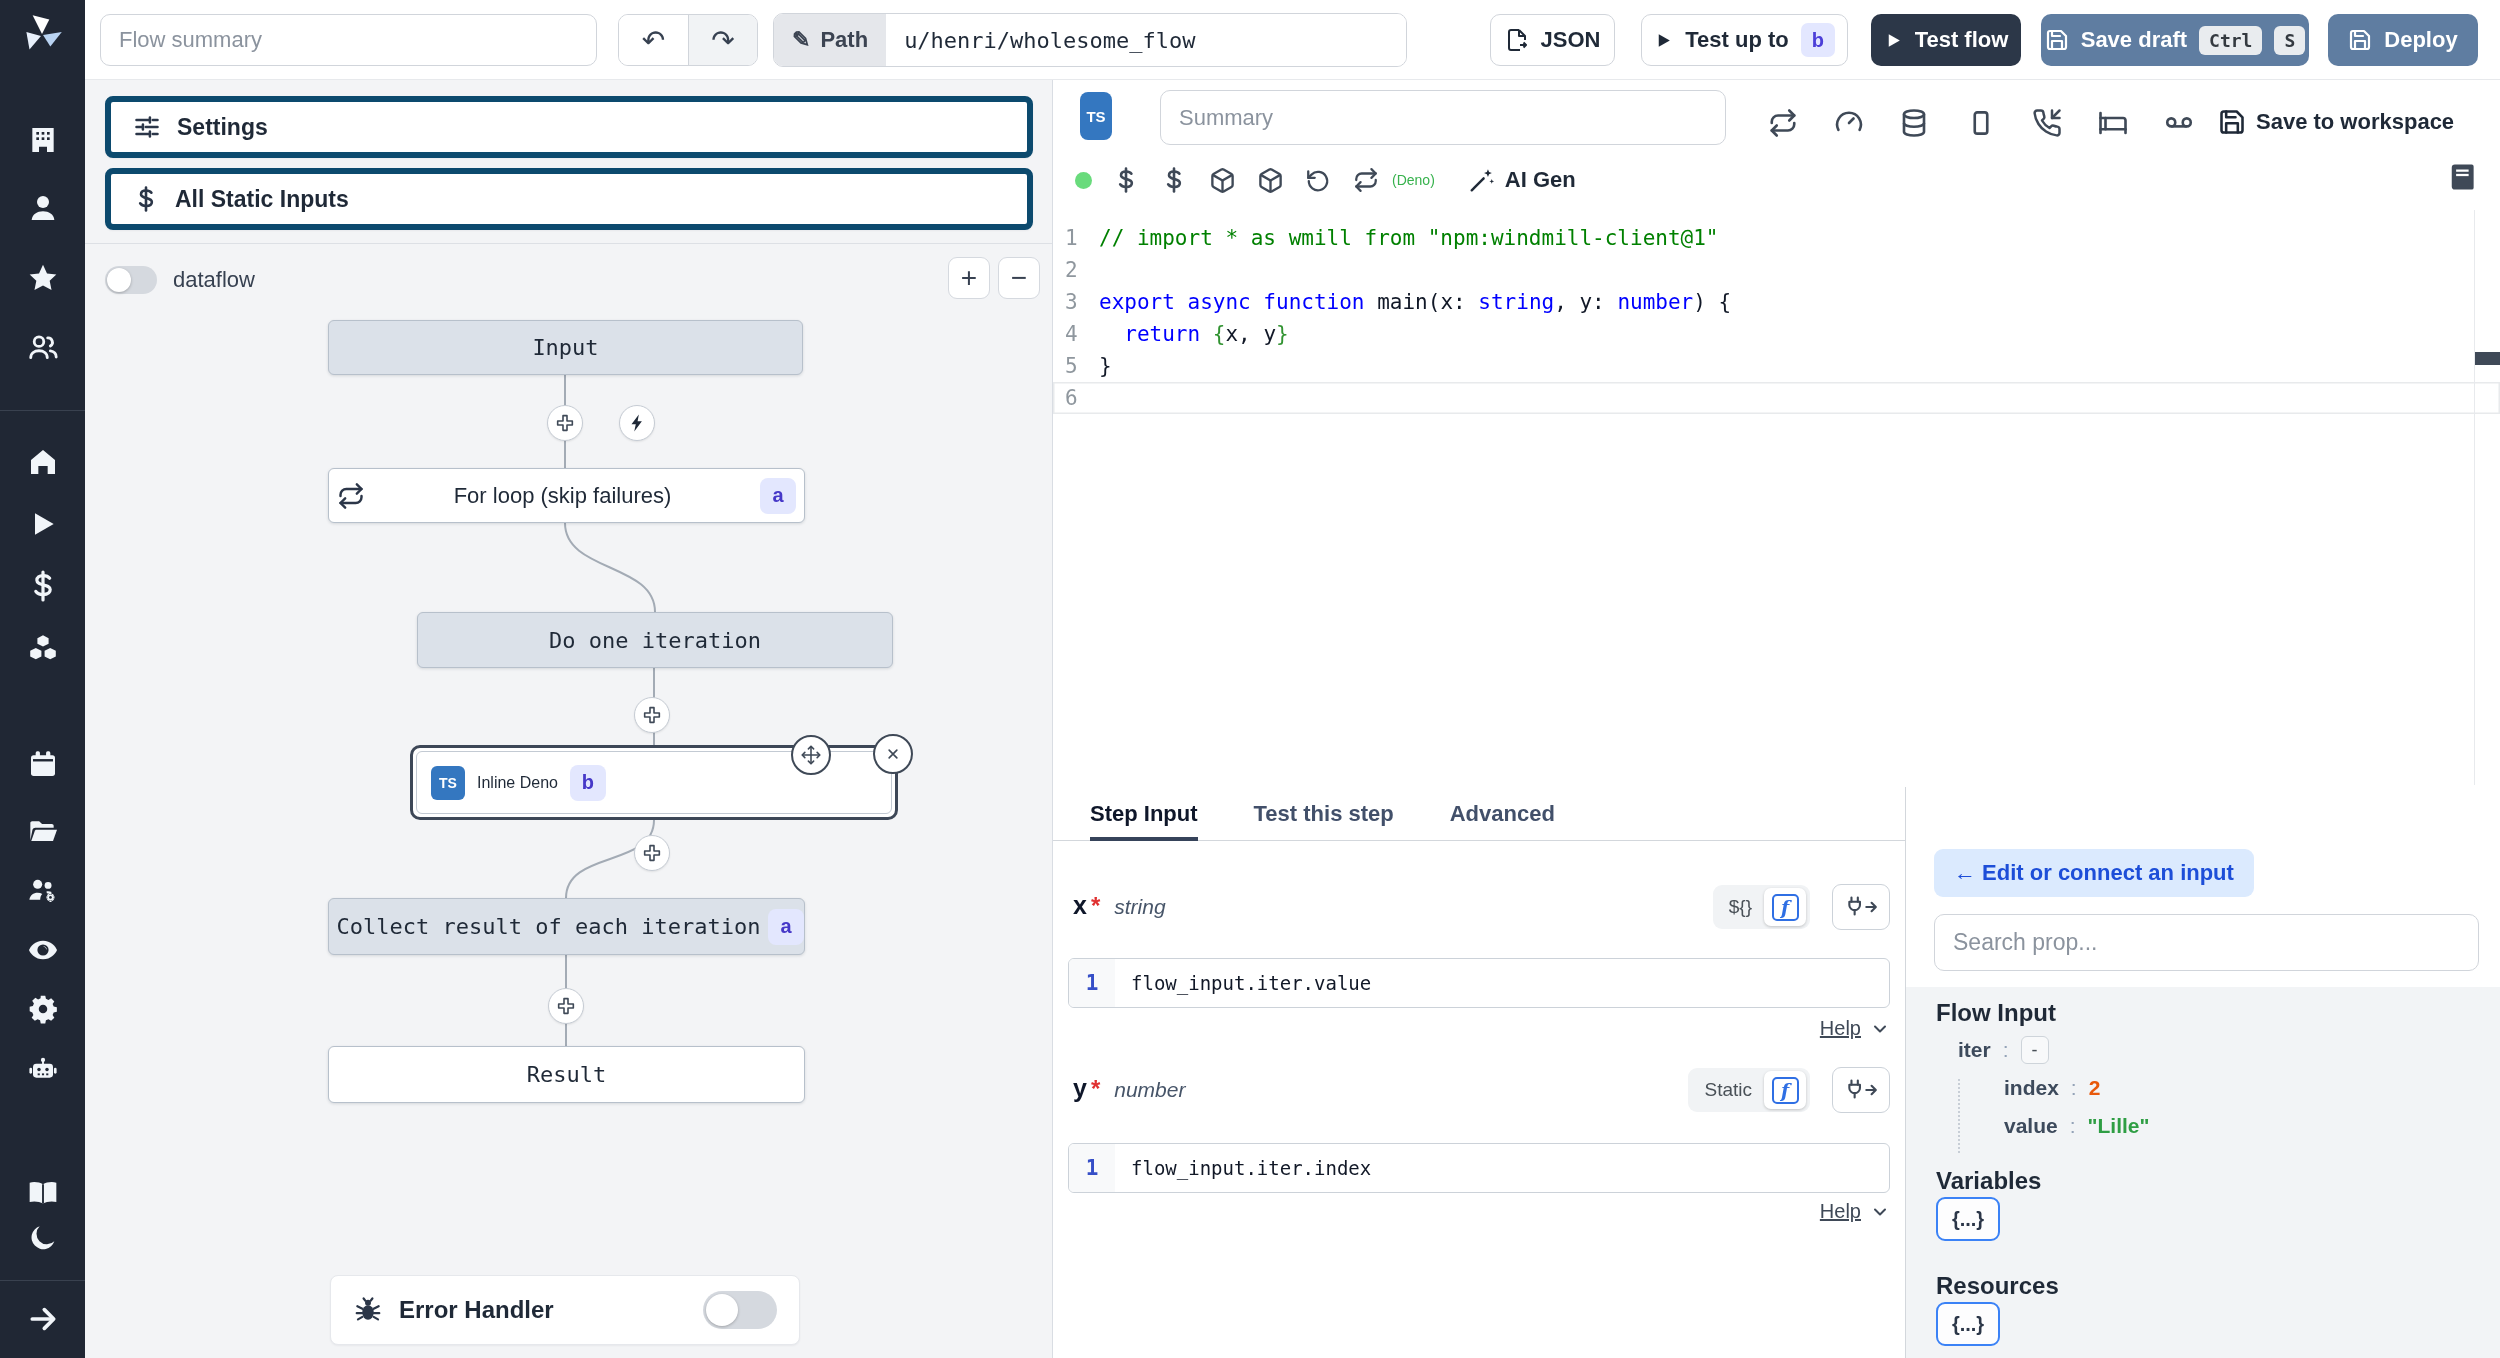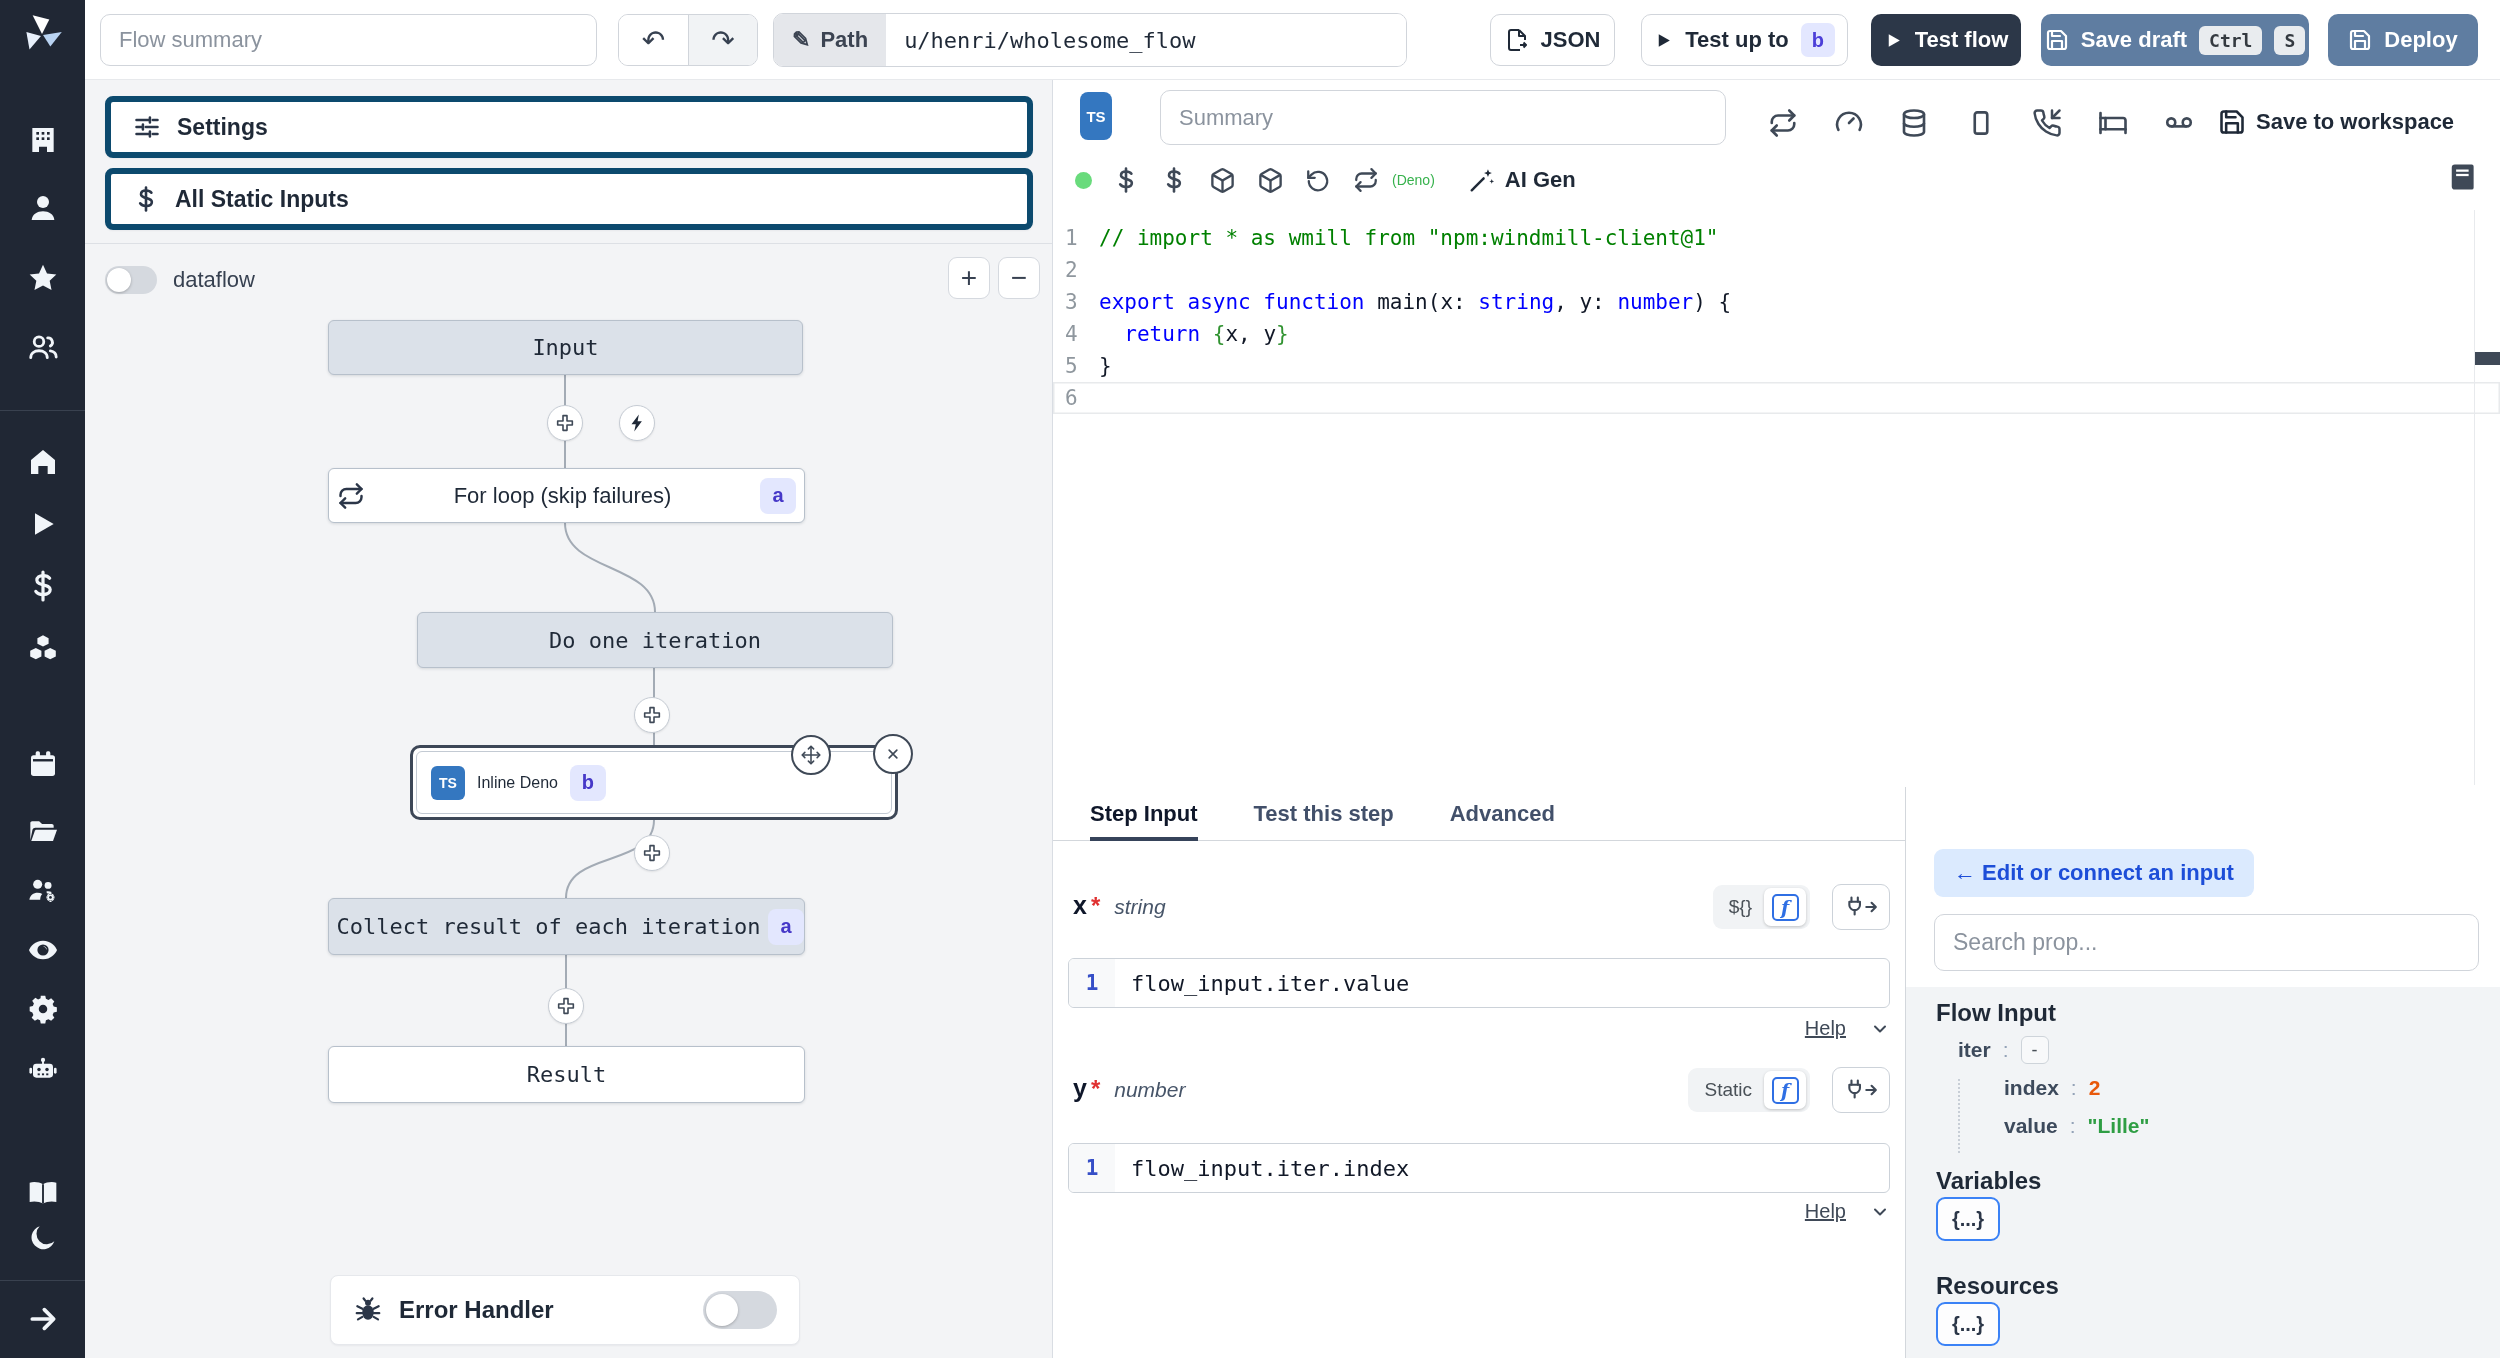--- a/index.html
+++ b/index.html
@@ -92,22 +92,22 @@
   .fname{font-size:25px;font-weight:700;color:#0f172a;}
   .fstar{font-size:24px;font-weight:700;color:#e03131;margin-right:10px;}
   .ftype{font-size:21px;font-style:italic;color:#475569;}
   .tg{position:absolute;right:95px;display:flex;align-items:center;background:#f1f3f5;border-radius:9px;padding:4px;height:44px;}
   .tg .opt{font-size:19px;color:#495057;padding:0 12px;cursor:pointer;}
   .tg .fbtn{width:42px;height:38px;background:#fff;border-radius:7px;display:flex;align-items:center;justify-content:center;box-shadow:0 1px 3px rgba(0,0,0,.2);cursor:pointer;}
   .fsq{width:27px;height:27px;border:2px solid #2f6fe4;border-radius:5px;color:#2f6fe4;display:flex;align-items:center;justify-content:center;font-family:"DejaVu Serif",serif;font-style:italic;font-weight:700;font-size:19px;}
   .plugbtn{position:absolute;right:15px;width:58px;height:46px;border:1.5px solid #ccd2d9;border-radius:9px;background:#fff;display:flex;align-items:center;justify-content:center;color:#3f4957;cursor:pointer;}
   .exprbox{position:absolute;left:15px;width:822px;height:50px;border:1px solid #ccd2d9;border-radius:6px;background:#fff;display:flex;align-items:center;overflow:hidden;cursor:text;}
   .exprbox .eg{width:46px;height:100%;display:flex;align-items:center;justify-content:center;background:#f8f9fa;color:#364fc7;font-family:"DejaVu Sans Mono",monospace;font-weight:700;font-size:21px;flex:none;}
-  .exprbox .et{font-family:"DejaVu Sans Mono",monospace;font-size:22px;color:#111827;padding-left:16px;}
-  .help{position:absolute;right:15px;display:flex;gap:24px;align-items:center;font-size:20px;color:#3f4957;cursor:pointer;}
+  .exprbox .et{font-family:"DejaVu Sans Mono",monospace;font-size:19px;color:#111827;padding-left:16px;}
+  .help{position:absolute;right:15px;display:flex;gap:9px;align-items:center;font-size:20px;color:#3f4957;cursor:pointer;}
   .help .hl{text-decoration:underline;}
 
   
   .ctxpanel{position:absolute;left:852px;top:707px;width:595px;height:571px;background:#fff;border-left:1.5px solid #d3d7dc;}
   .edit-btn{position:absolute;left:28px;top:62px;height:48px;display:inline-flex;align-items:center;gap:4px;background:#dbeafe;border-radius:9px;padding:0 20px;font-size:22px;font-weight:700;color:#1d4ed8;cursor:pointer;}
   #search-prop{position:absolute;left:28px;top:127px;width:545px;height:57px;font-size:23px;}
   .ctx-body{position:absolute;left:0;top:200px;width:595px;height:371px;background:#f2f4f6;padding-left:30px;}
   .ctx-h{position:absolute;left:30px;font-size:24px;font-weight:700;color:#1f2937;}
   #tree-rows{position:absolute;left:30px;top:44px;}
   .trow{display:flex;align-items:center;height:38px;padding-left:22px;}

